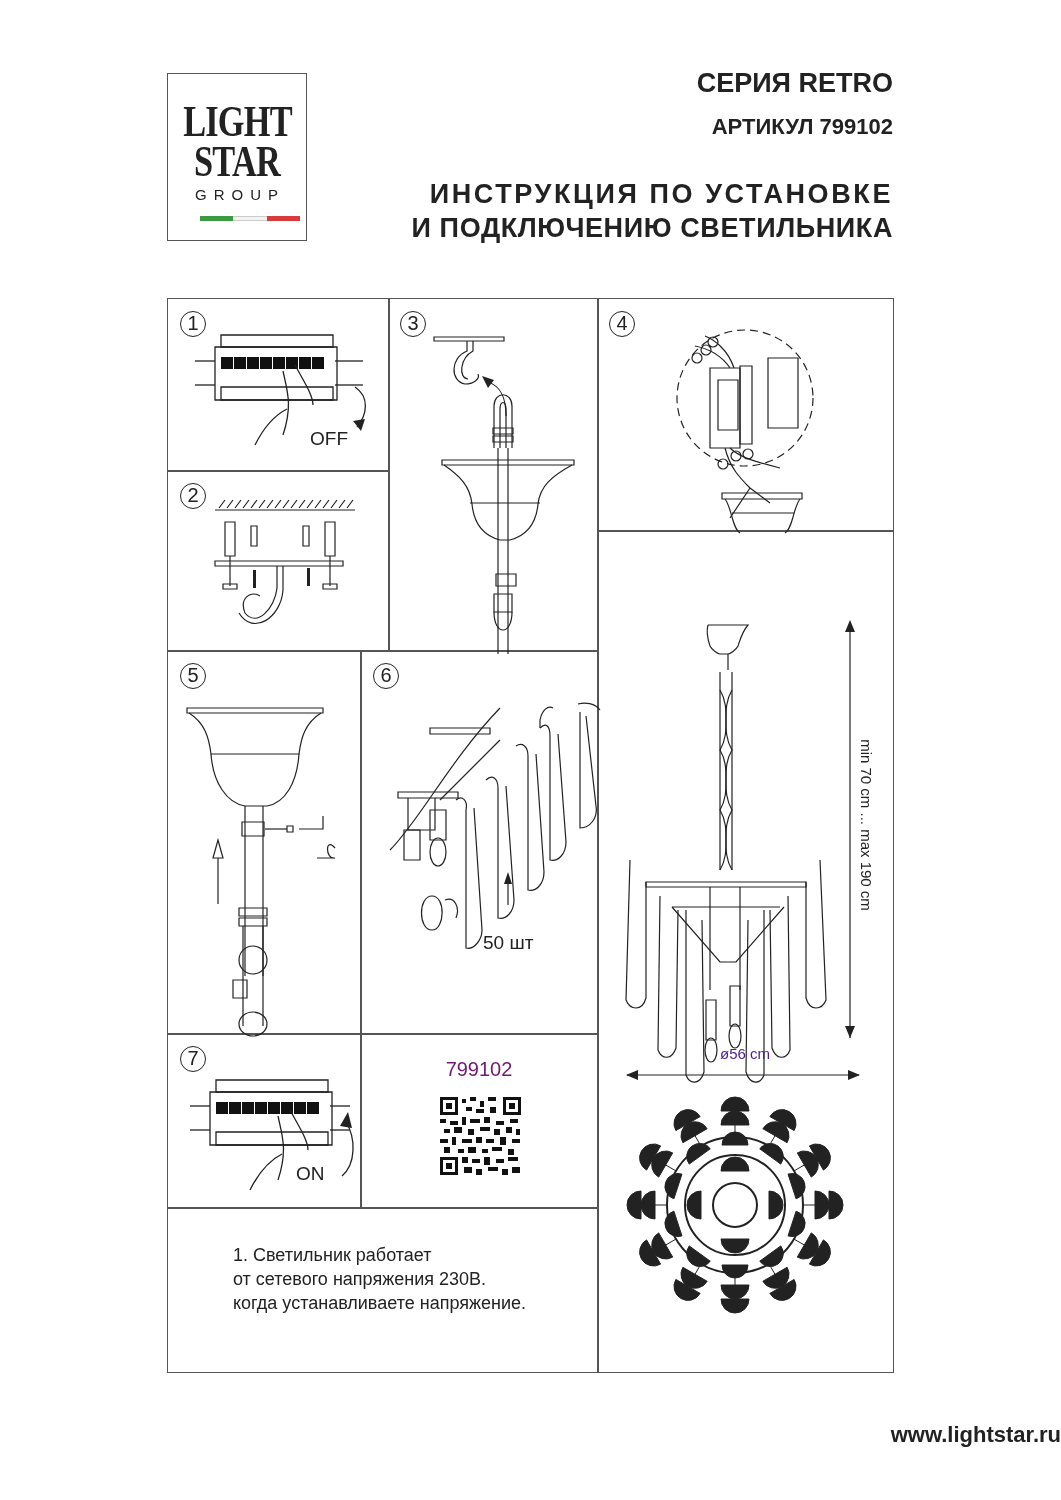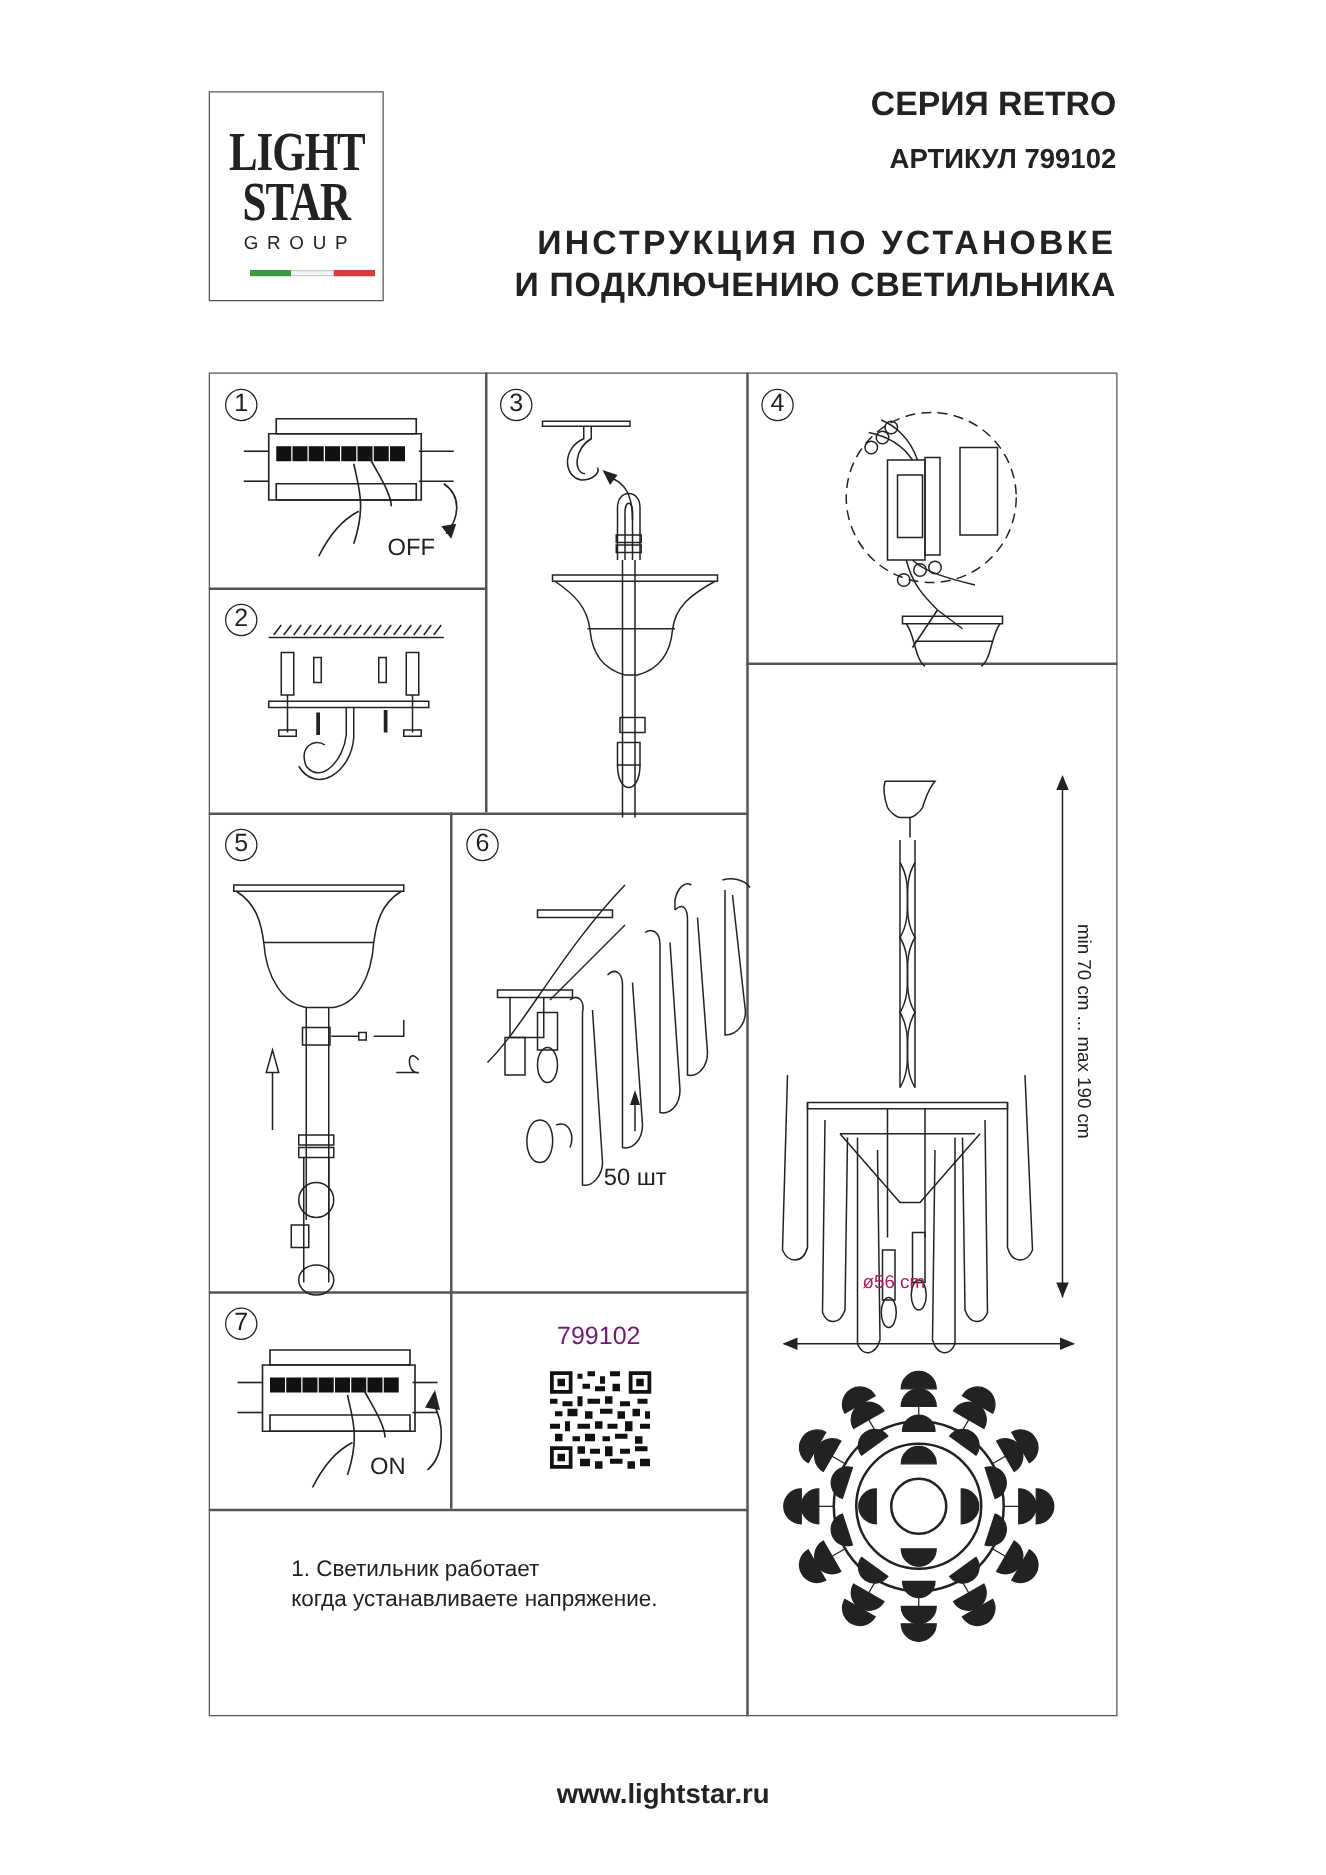--- a/index.html
+++ b/index.html
@@ -16,21 +16,21 @@
   .h1{top:68px;font-size:27px;line-height:30px;}
   .h2{top:112px;font-size:22px;line-height:30px;}
   .h3{top:178px;font-size:27px;line-height:32px;letter-spacing:2.6px;}
   .h4{top:212px;font-size:27px;line-height:32px;letter-spacing:0.6px;}
   .box{border:1.5px solid #555;box-sizing:border-box;}
   .line{background:#555;}
   .num{width:26px;height:26px;border:1.5px solid #222;border-radius:50%;box-sizing:border-box;text-align:center;font-size:20px;line-height:23px;color:#222;}
   .lbl{font-size:19px;color:#222;}
   .notes{left:233px;top:1243px;font-size:18px;line-height:24px;color:#222;}
   .notes div{white-space:nowrap;}
-  .site{left:0;width:1061px;top:1422px;text-align:center;font-weight:bold;font-size:22px;color:#222;}
+  .site{left:0;width:1061px;top:1422px;text-align:right;font-weight:bold;font-size:22px;color:#222;}
   svg{position:absolute;overflow:visible;}
   svg *{vector-effect:non-scaling-stroke;}
 </style>
 </head>
 <body>
 
 <div class="abs logo">
   <div class="l1">LIGHT</div>
   <div class="l2">STAR</div>
   <div class="grp">GROUP</div>
@@ -321,21 +321,21 @@
   <line x1="5" y1="2" x2="5" y2="418" stroke="#222" stroke-width="1.2"></line>
   <polygon points="0,12 5,0 10,12" fill="#222"></polygon>
     <polygon points="0,406 5,418 10,406" fill="#222"></polygon>
 </svg>
 <div class="abs" style="left:770px;top:815px;width:190px;height:20px;text-align:center;font-size:15px;color:#222;transform:rotate(90deg);transform-origin:center;white-space:nowrap;">min 70 cm ... max 190 cm</div>
 <svg style="left:626px;top:1070px;" width="235" height="10">
   <line x1="1" y1="5" x2="233" y2="5" stroke="#222" stroke-width="1.2"></line>
   <polygon points="12,0 0,5 12,10" fill="#222"></polygon>
     <polygon points="222,0 234,5 222,10" fill="#222"></polygon>
 </svg>
-<div class="abs" style="left:690px;top:1017px;width:80px;text-align:left;font-size:15px;color:#be185d;">ø56 cm</div>
+<div class="abs" style="left:690px;top:1045px;width:80px;text-align:right;font-size:15px;color:#4c1d95;">ø56 cm</div>
 
 <svg style="left:630px;top:1100px;" width="210" height="210" viewBox="-105 -105 210 210">
   <g fill="#222" stroke="#222" stroke-width="1">
     <circle cx="0" cy="0" r="22" fill="#fff" stroke-width="2"></circle>
     <circle cx="0" cy="0" r="50" fill="none" stroke-width="2"></circle>
     <circle cx="0" cy="0" r="68" fill="none" stroke-width="2"></circle>
     <g id="ring1">
       <path d="M-14 -34 A14 14 0 0 1 14 -34 Z"></path>
         <path d="M-14 34 A14 14 0 0 0 14 34 Z"></path>
       <path d="M-34 -14 A14 14 0 0 0 -34 14 Z"></path>
@@ -429,16 +429,17 @@
     <g transform="rotate(330)">
         <path d="M-14 -80 A14 14 0 0 1 14 -80 Z"></path>
         <line x1="0" y1="-68" x2="0" y2="-94"></line>
         <path d="M-14 -94 A14 14 0 0 1 14 -94 Z"></path>
       </g>
   </g>
 </svg>
 
 <div class="abs notes">
   <div>1. Светильник работает</div>
+  <div>от сетевого напряжения 230В.</div>
   <div>когда устанавливаете напряжение.</div>
 </div>
 
 <div class="abs site">www.lightstar.ru</div>
 
 </body></html>

